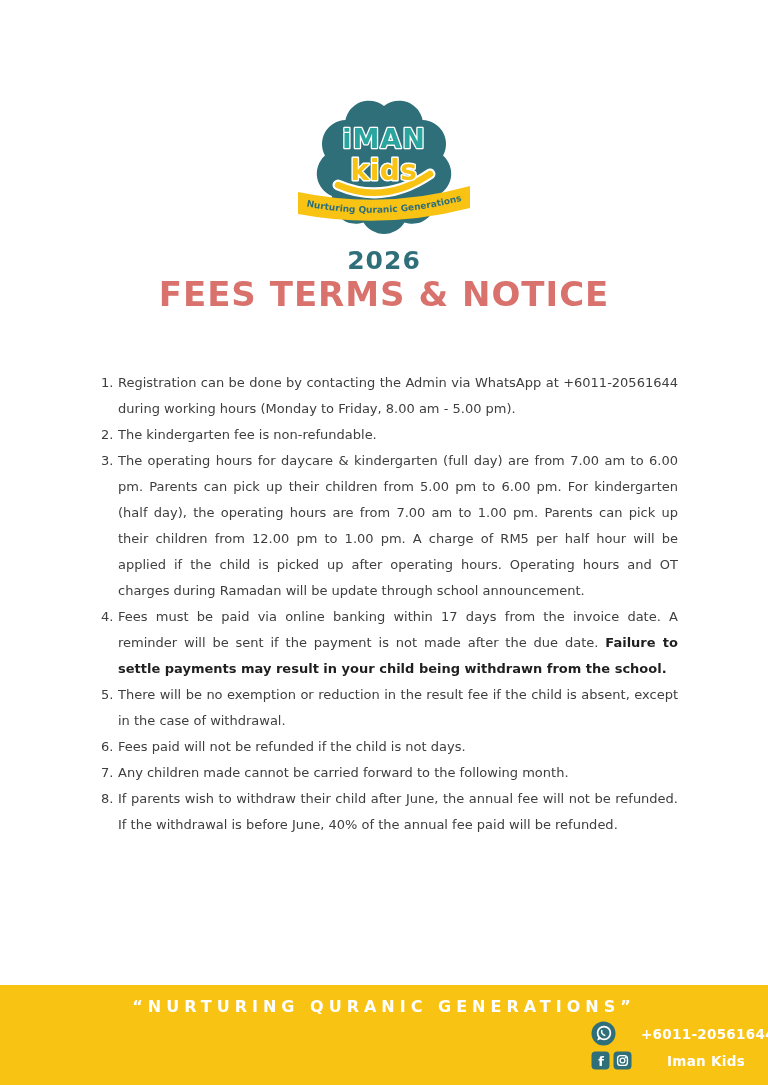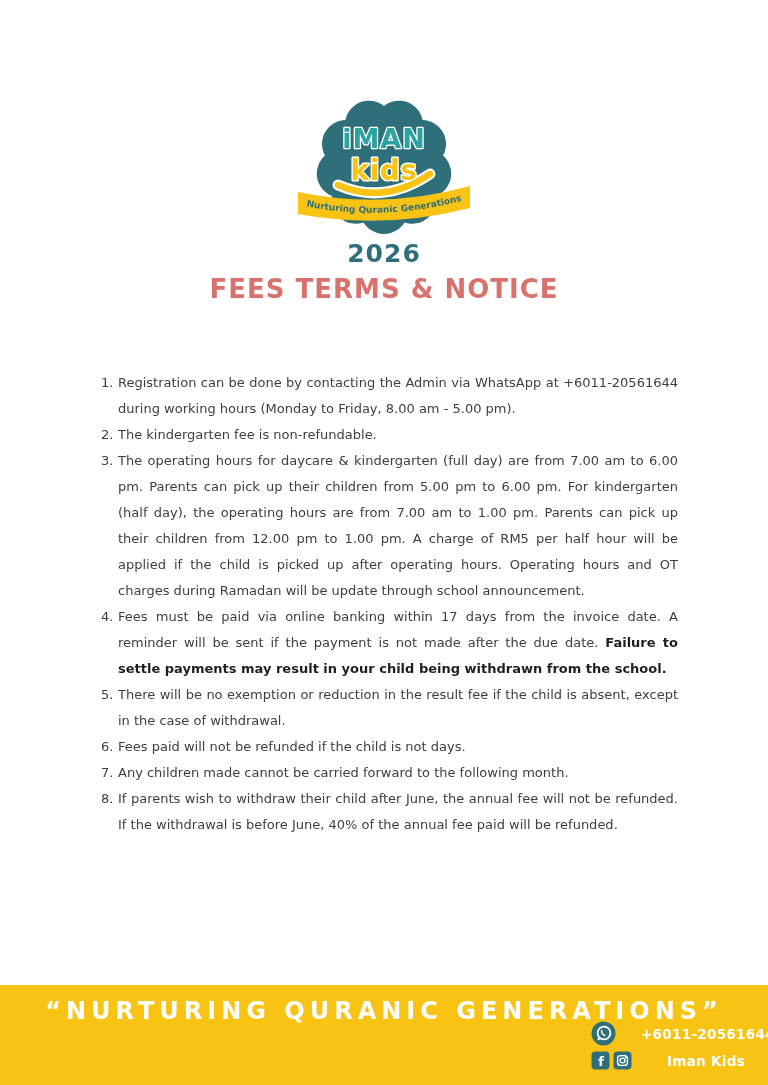--- a/index.html
+++ b/index.html
@@ -20,38 +20,38 @@
     top: 88px;
     left: 284px;
     width: 200px;
     height: 150px;
   }
   .logo svg { display: block; width: 200px; height: 150px; }
 
   
   .year {
     position: absolute;
-    top: 239px;
+    top: 246px;
     left: 0;
     width: 768px;
     text-align: center;
     font-size: 25px;
     font-weight: 800;
     letter-spacing: 1px;
     color: #2E6F7A;
   }
 
   
   .title {
     position: absolute;
     top: 274px;
     left: 0;
     width: 768px;
     text-align: center;
-    font-size: 26px;
+    font-size: 34px;
     font-weight: 800;
     letter-spacing: 1px;
     color: #D9716C;
   }
 
   
   ol.terms {
     position: absolute;
     top: 356px;
     left: 101px;
@@ -83,21 +83,21 @@
     position: absolute;
     top: 985px;
     left: 0;
     width: 768px;
     height: 100px;
     background: #F9C313;
   }
   .slogan {
     padding-top: 12px;
     text-align: center;
-    font-size: 24px;
+    font-size: 16px;
     font-weight: 800;
     letter-spacing: 5px;
     color: #ffffff;
     white-space: nowrap;
   }
   .contact {
     position: absolute;
     top: 36px;
     right: 23px;
     display: grid;

